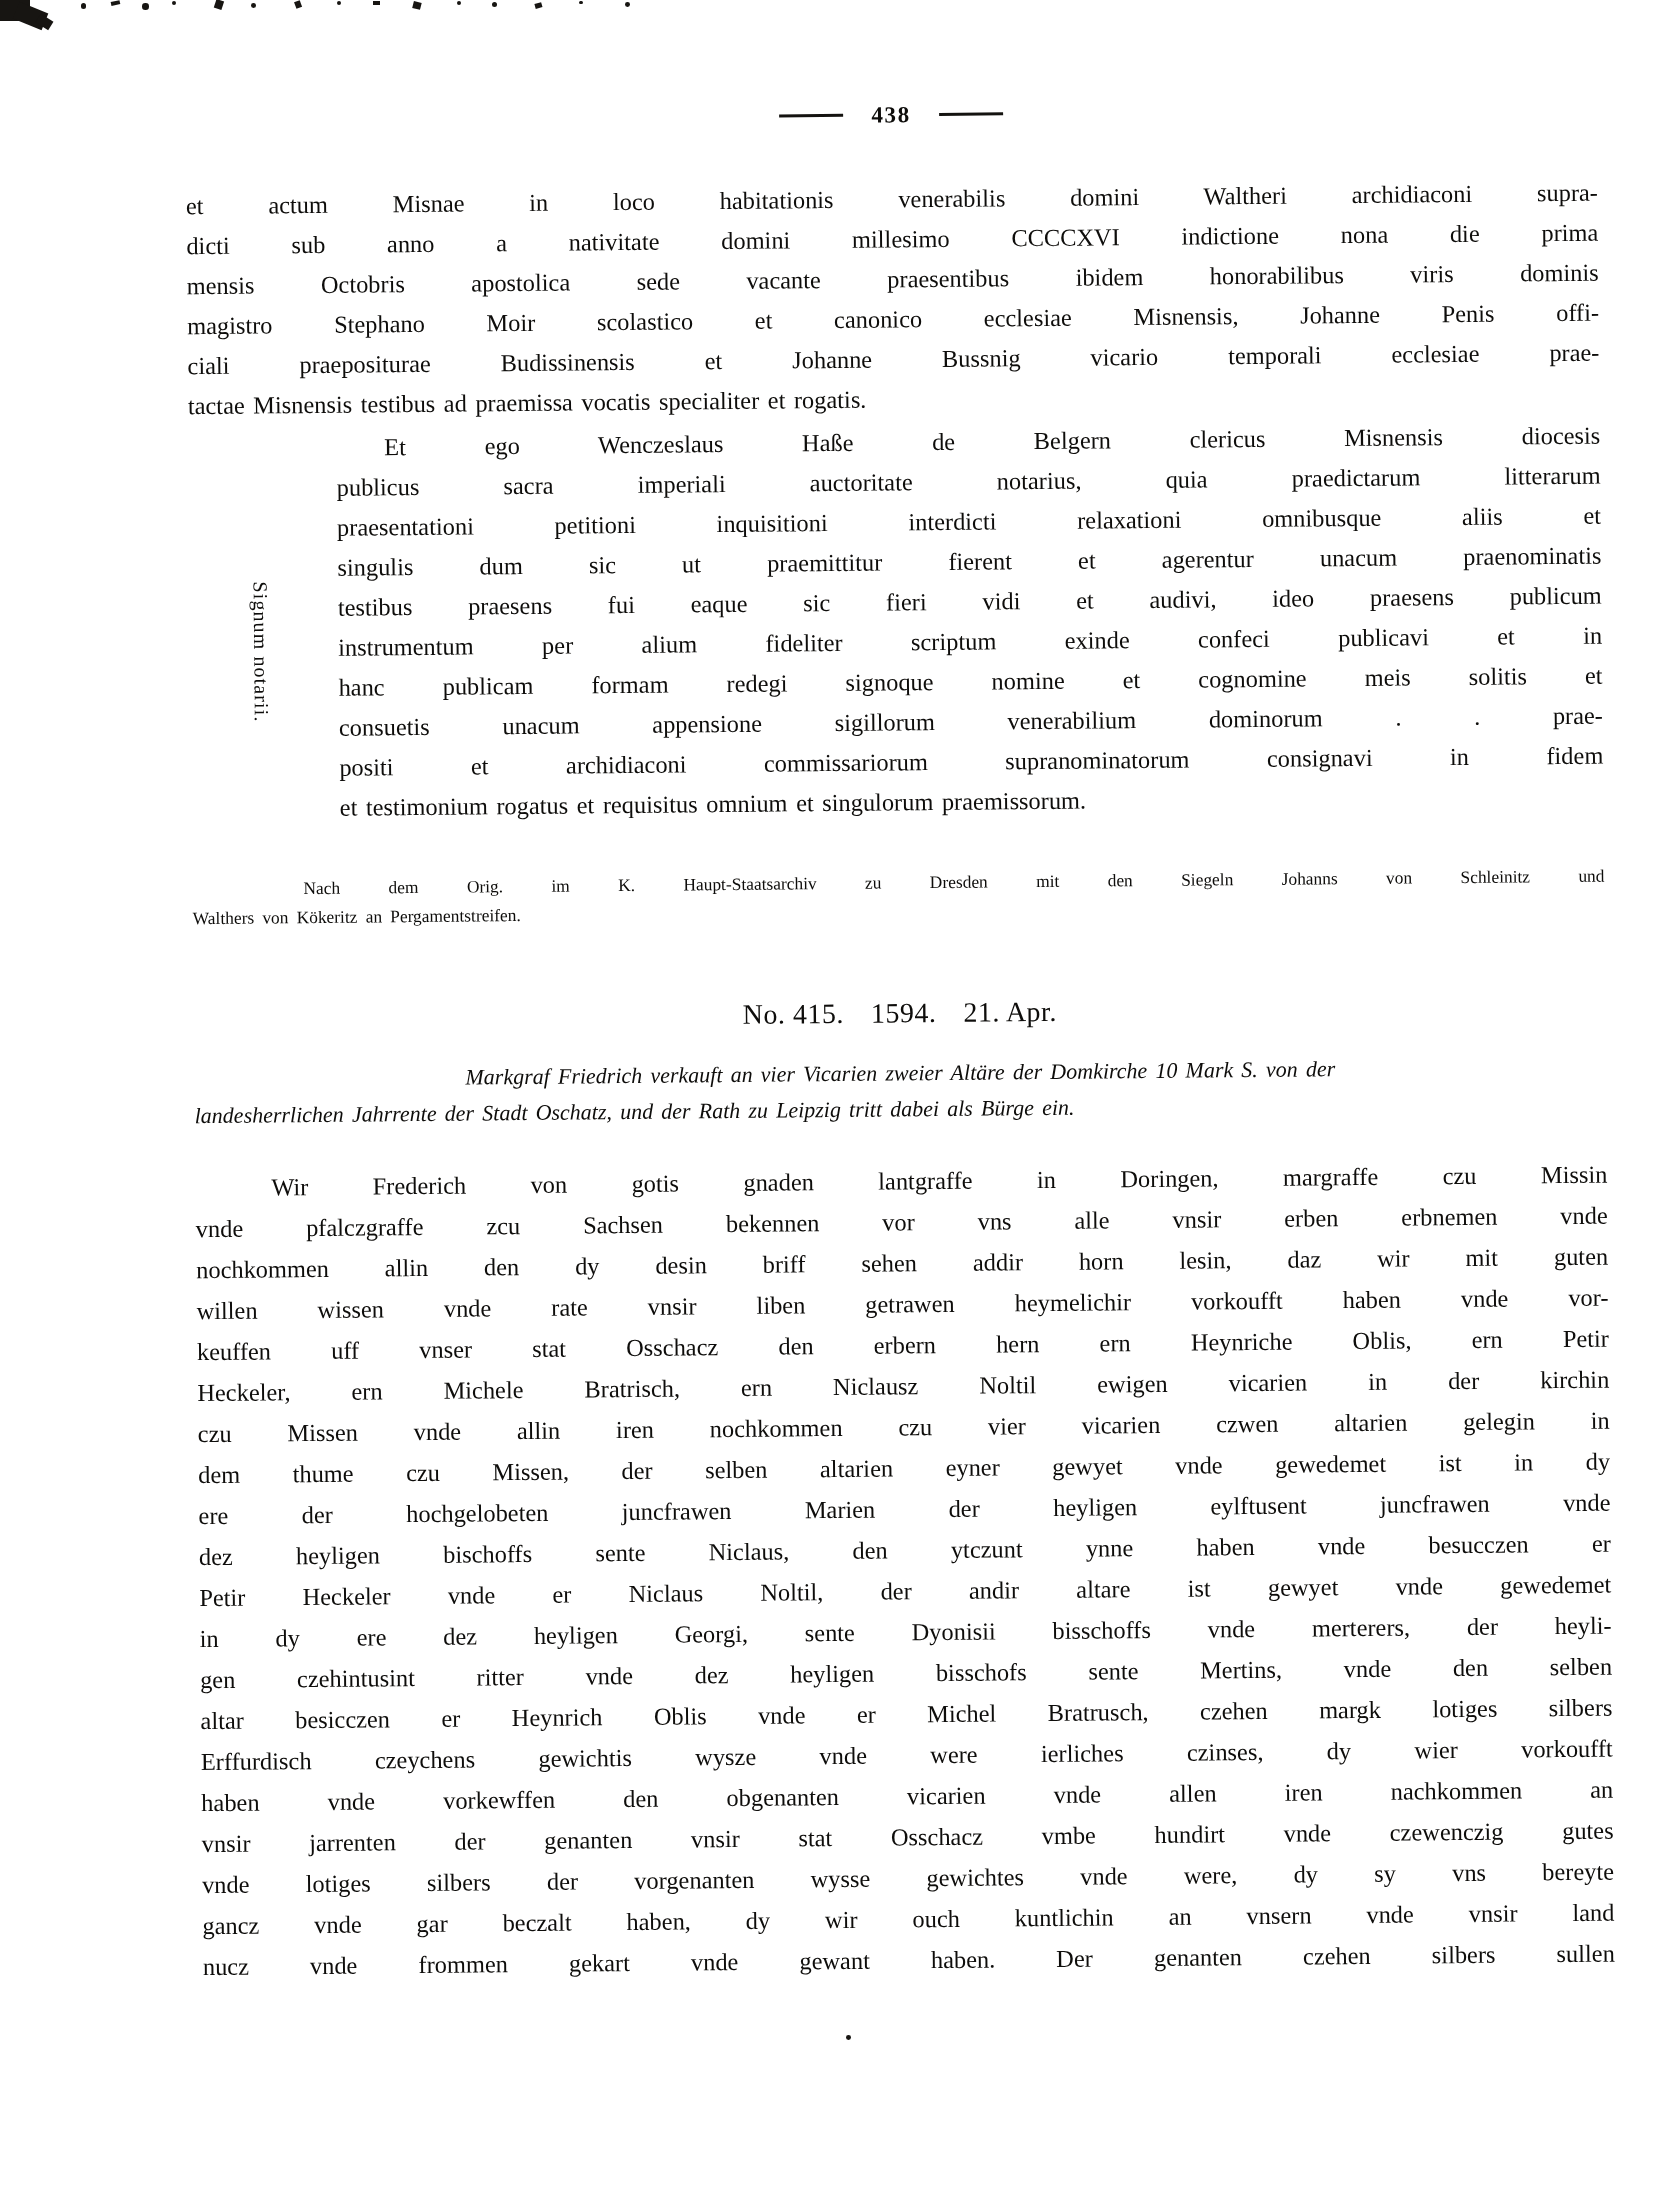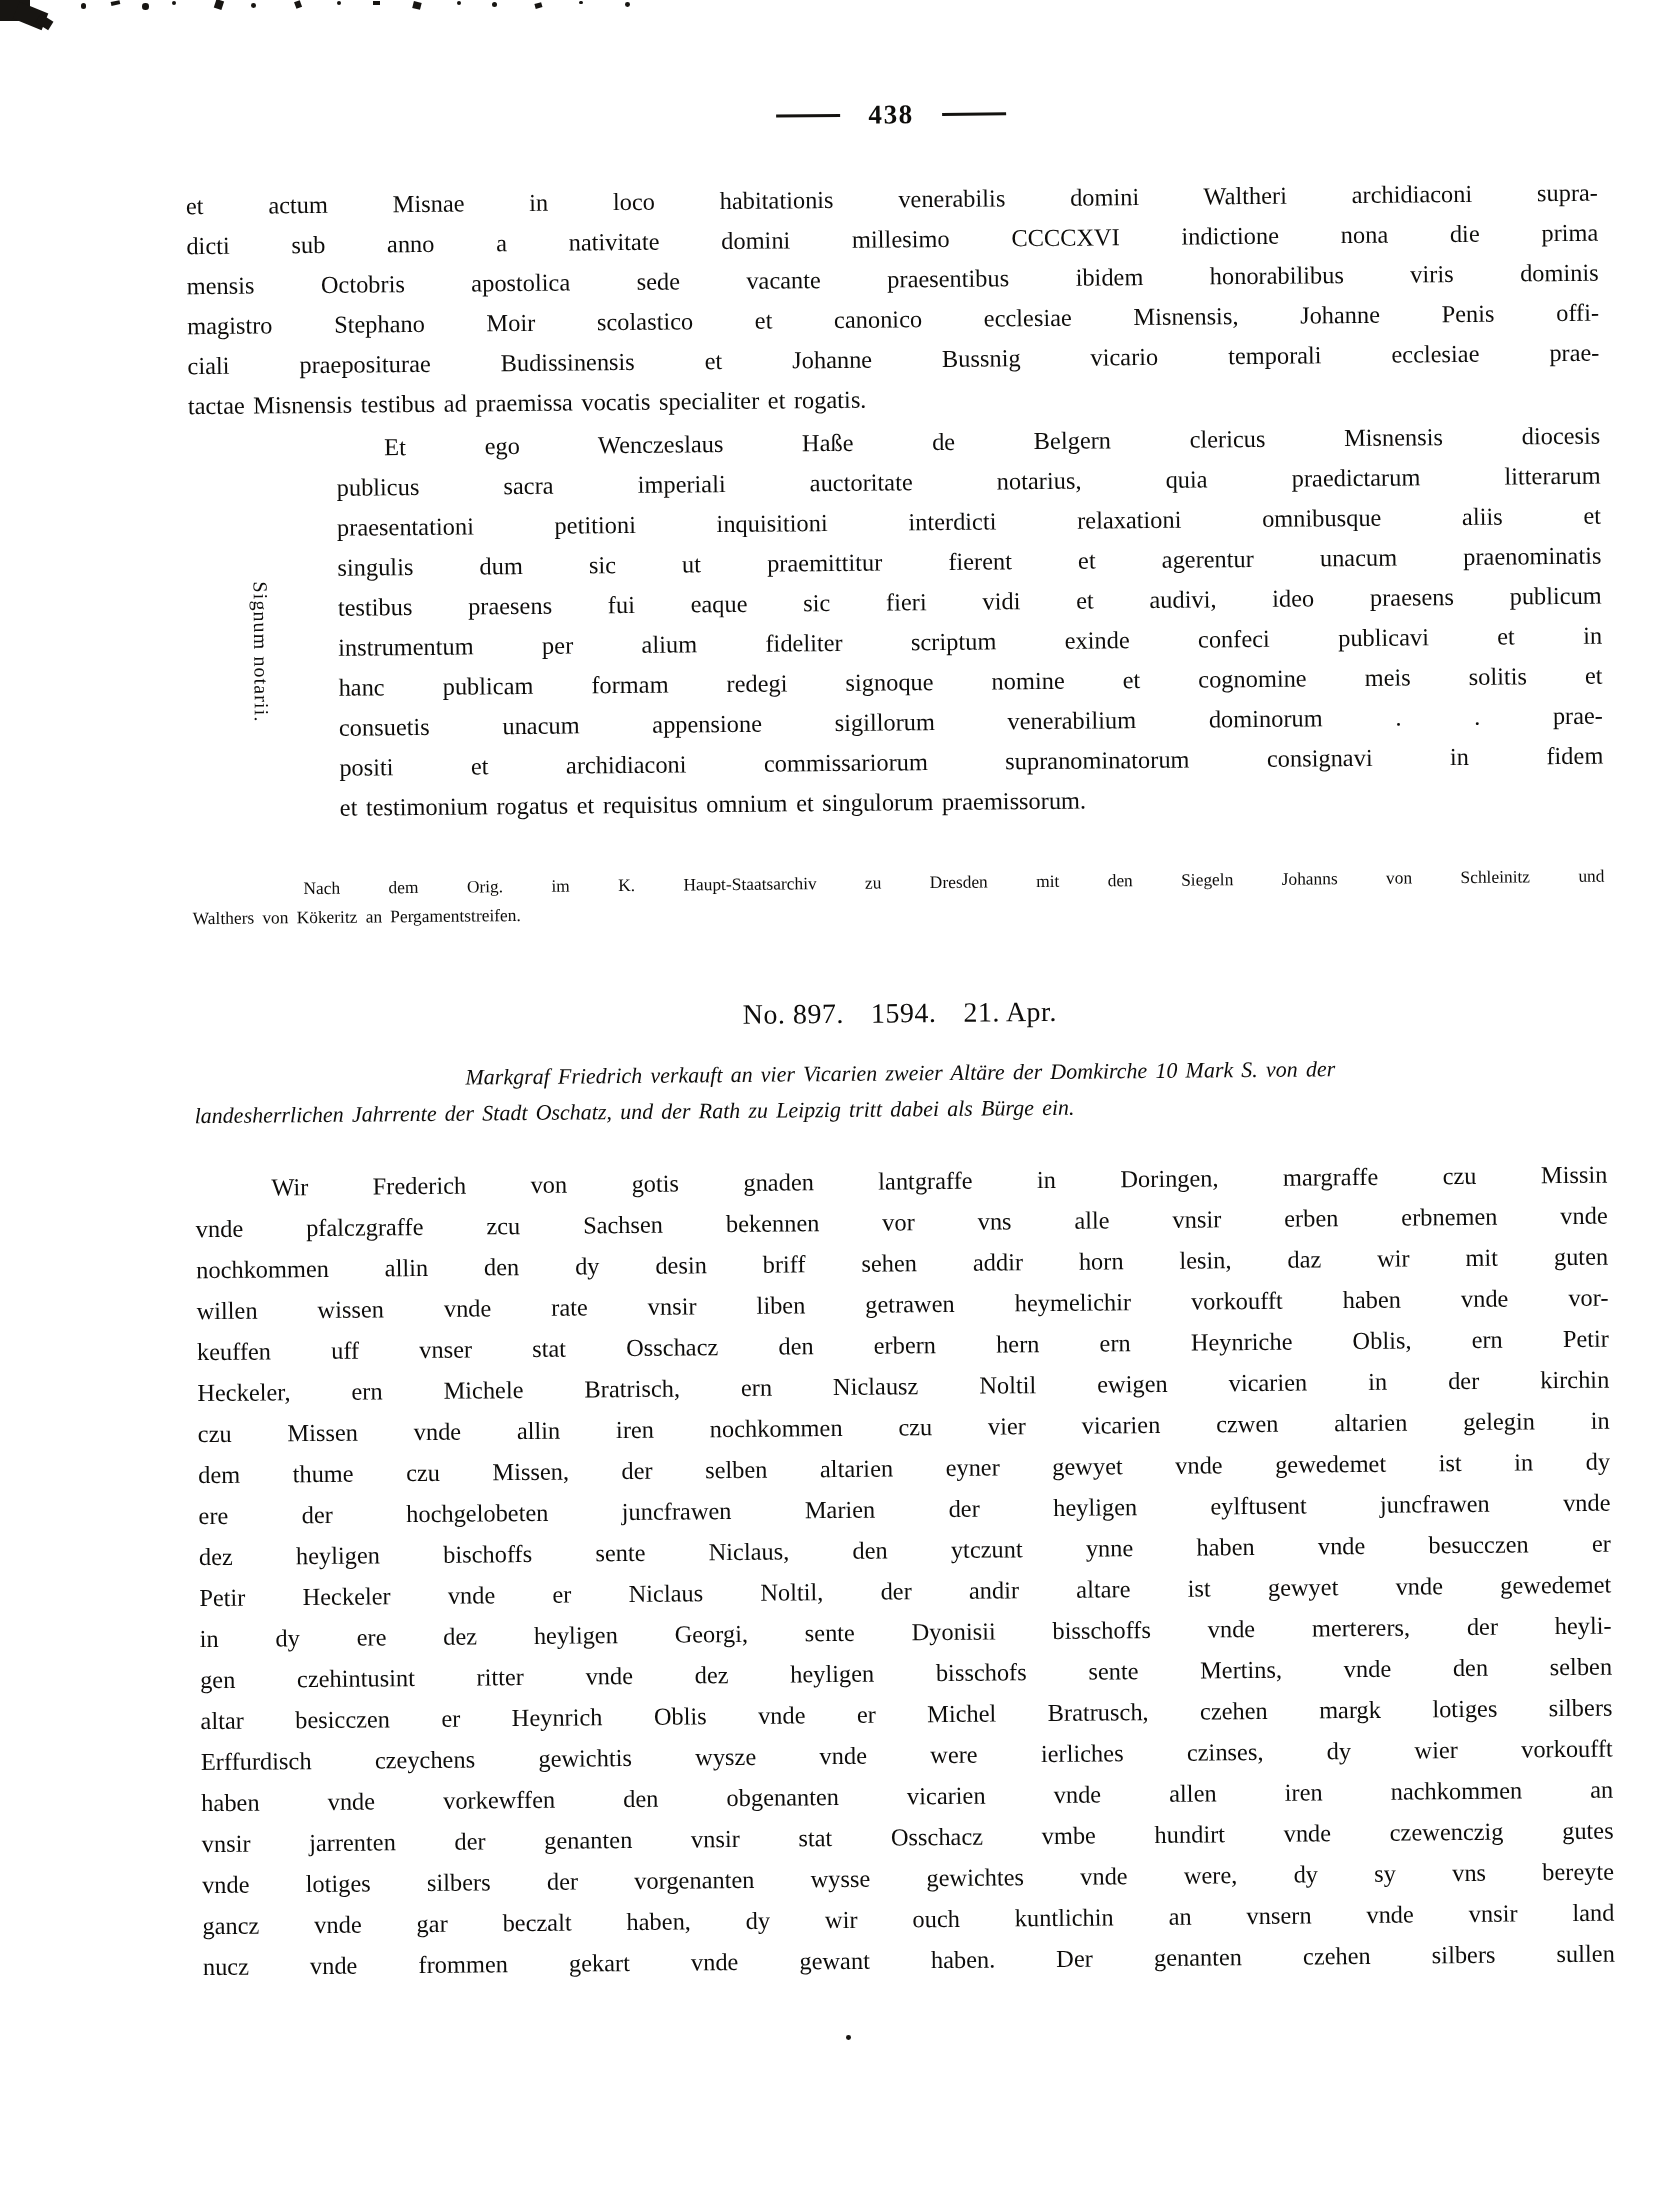--- a/index.html
+++ b/index.html
@@ -17,21 +17,21 @@
     transform-origin:50% 0;
   }
   .text-col { margin:0 61px 0 184px; }
 
   
   .pageno-row {
     margin-top:99px;
     display:flex; align-items:center; justify-content:center; gap:28px;
   }
   .pageno-rule { width:64px; height:2.7px; background:#141310; }
-  .pageno { font-size:27px; font-weight:600; letter-spacing:1.6px; line-height:33px; }
+  .pageno { font-size:23px; font-weight:600; letter-spacing:1.6px; line-height:33px; }
 
   
   .para { word-spacing:0.10em; }
   .para .tline { text-align:justify; text-align-last:justify; }
   .para .tline.lastline { text-align-last:left; }
   .para.justify-all .tline.lastline { text-align-last:justify; }
 
   .latin-par { margin-top:48px; font-size:24.4px; line-height:40px; }
   .notary-par { margin-top:3.3px; margin-left:148px; font-size:24.4px; line-height:40px; }
   .notary-par .tline.first { text-indent:48px; }
@@ -122,21 +122,21 @@
           <div class="tline">positi et archidiaconi commissariorum supranominatorum consignavi in fidem</div>
           <div class="tline lastline">et testimonium rogatus et requisitus omnium et singulorum praemissorum.</div>
         </div>
 
       <div class="para source-note">
           <div class="tline first">Nach dem Orig. im K. Haupt-Staatsarchiv zu Dresden mit den Siegeln Johanns von Schleinitz und</div>
           <div class="tline lastline">Walthers von Kökeritz an Pergamentstreifen.</div>
         </div>
 
       <div class="entry-heading">
-        <span>No. 897.</span>
+        <span>No. 415.</span>
         <span>1594.</span>
         <span>21. Apr.</span>
       </div>
 
       <div class="para summary">
           <div class="tline first">Markgraf Friedrich verkauft an vier Vicarien zweier Altäre der Domkirche 10 Mark S. von der</div>
           <div class="tline lastline">landesherrlichen Jahrrente der Stadt Oschatz, und der Rath zu Leipzig tritt dabei als Bürge ein.</div>
         </div>
 
       <div class="para body-par justify-all">

